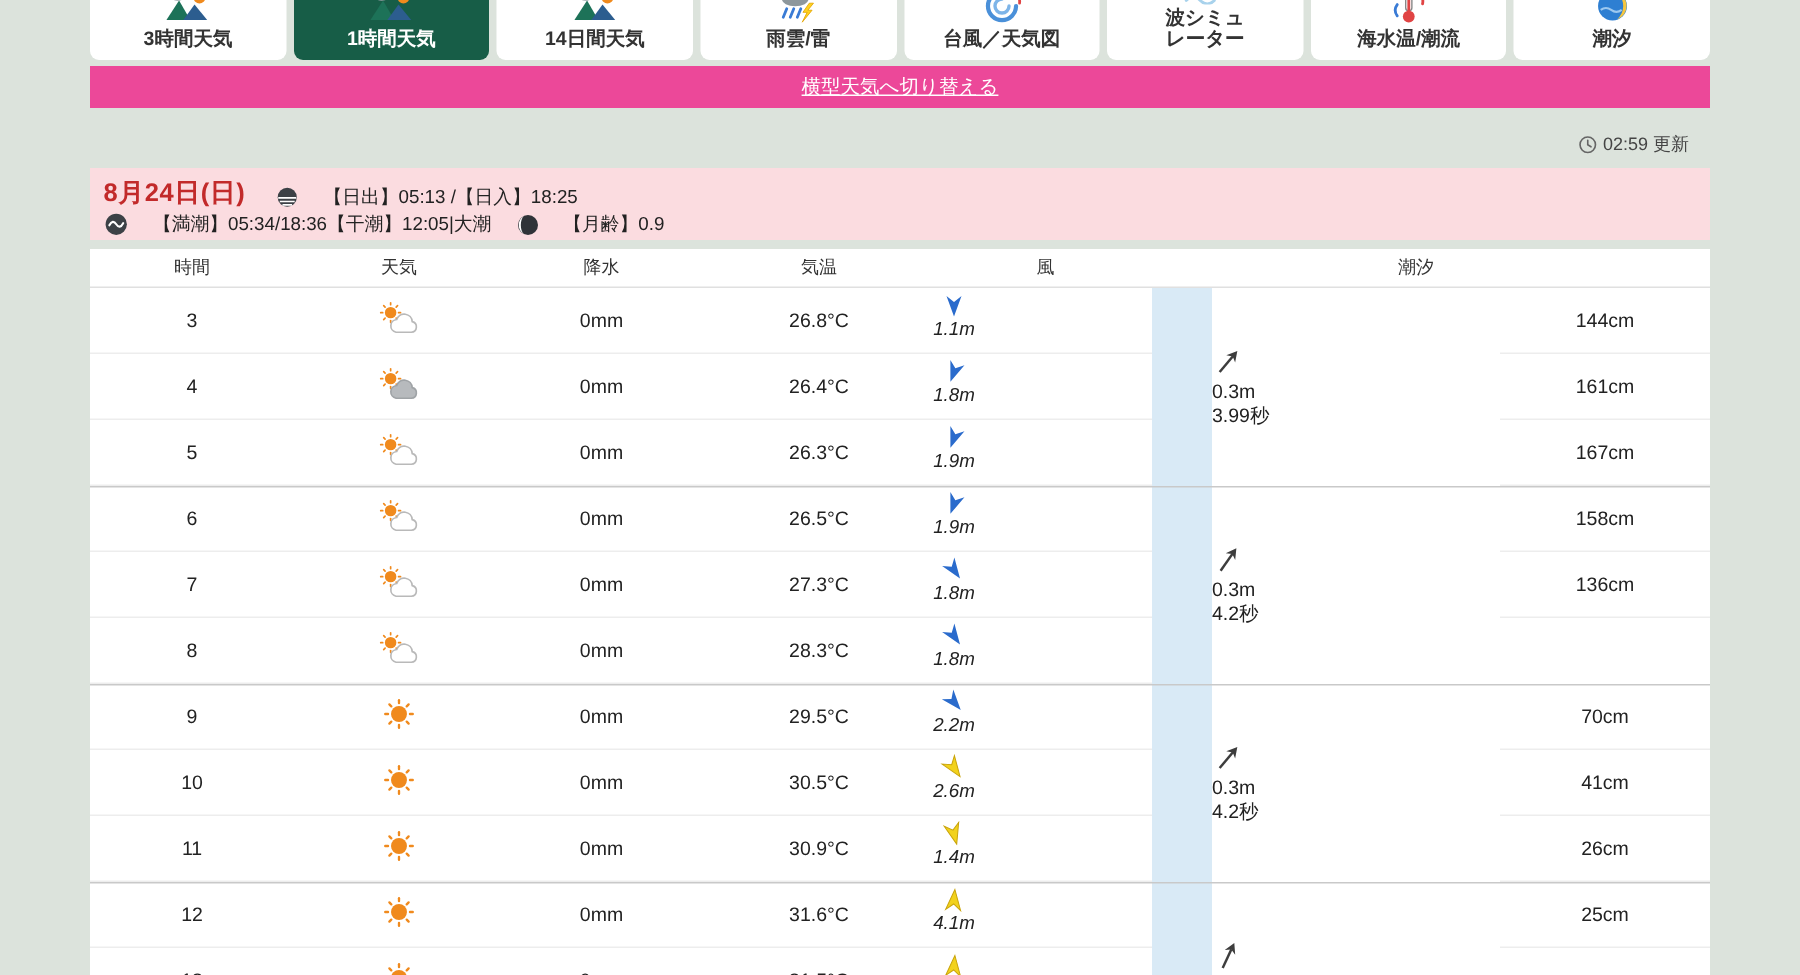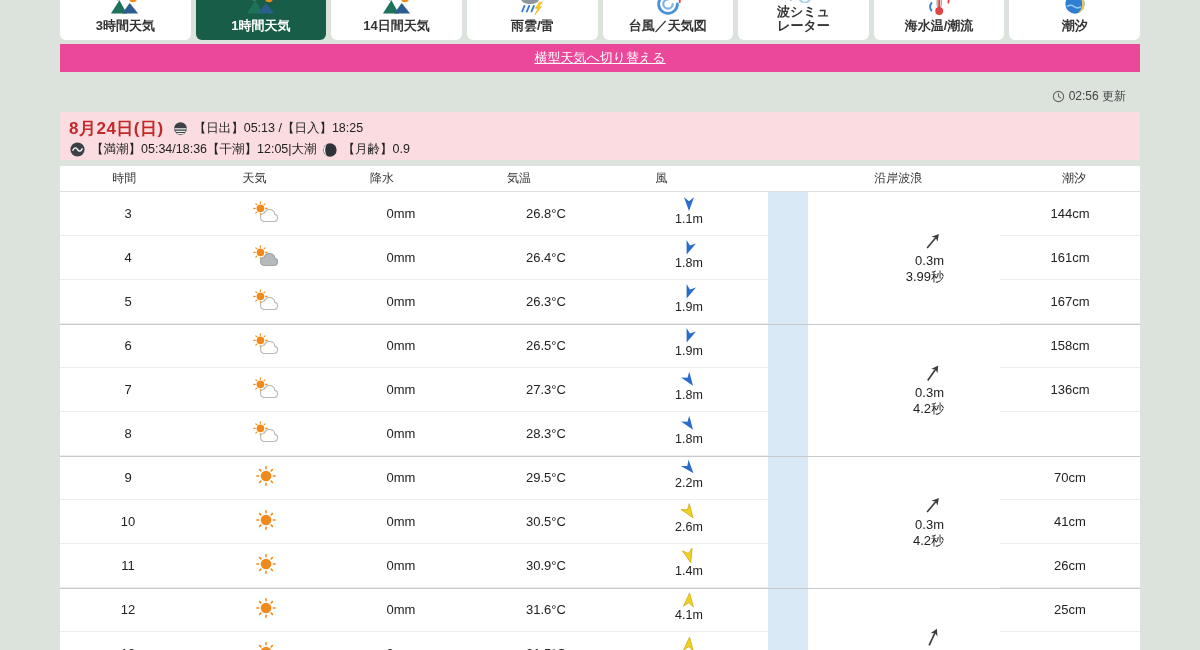--- a/index.html
+++ b/index.html
@@ -17,47 +17,47 @@
   
   .banner{position:absolute;left:60px;top:44px;width:1080px;height:28px;background:#ec4899;
           display:flex;align-items:center;justify-content:center;}
   .blink{color:#fff;font-size:13px;text-decoration:underline;cursor:pointer;}
   
   .update{position:absolute;left:60px;top:88px;width:1080px;box-sizing:border-box;padding-right:14px;
           display:flex;justify-content:flex-end;align-items:center;gap:4px;font-size:12px;color:#444;}
   
   .dateheader{position:absolute;left:60px;top:112px;width:1080px;height:48px;background:#fbdce0;
               box-sizing:border-box;padding:5px 9px 0 9px;}
-  .dline1,.dline2{display:flex;align-items:center;gap:5px;}
+  .dline1,.dline2{display:flex;align-items:flex-end;gap:16px;}
   .dline2{margin-top:1px;}
   .datetext{color:#c22a2a;font-size:17px;font-weight:bold;margin-right:3px;letter-spacing:.5px;}
   .dtext{font-size:12.5px;color:#222;}
   .dicon{display:flex;align-items:center;}
   
   .thead{position:absolute;left:60px;top:166px;width:1080px;height:26px;background:#fff;display:flex;
          box-sizing:border-box;border-bottom:1px solid #e0e0e0;}
   .th{font-size:12px;color:#333;display:flex;align-items:center;justify-content:center;box-sizing:border-box;}
   .th:nth-child(1){width:136px}.th:nth-child(2){width:140px}.th:nth-child(3){width:130px}
   .th:nth-child(4){width:160px}.th:nth-child(5){width:142px}
   .th:nth-child(6){width:292px;padding-left:60px}.th:nth-child(7){width:140px}
   
   .tbody{position:absolute;left:60px;top:192px;width:1080px;height:458px;background:#fff;overflow:hidden;}
   .trow{position:absolute;left:0;width:708px;height:44px;display:flex;box-sizing:border-box;
         border-bottom:1px solid #ededed;}
   .cell{display:flex;align-items:center;justify-content:center;font-size:13px;color:#222;box-sizing:border-box;}
   .c-time{width:136px}.c-wx{width:140px}.c-precip{width:130px}.c-temp{width:160px}
-  .c-wind{width:142px;justify-content:center;align-items:flex-start;padding-top:4px;}
+  .c-wind{width:142px;justify-content:flex-start;align-items:flex-start;padding-top:4px;font-style:italic;}
   .wind-inner{width:52px;margin-left:-16px;display:flex;flex-direction:column;align-items:center;}
   .warrow{display:block;transform-origin:50% 50%;height:16px;}
   .warrow svg{display:block;}
   .wlabel{font-size:12.5px;color:#222;}
   .wxicon{display:block;}
   .strip{position:absolute;left:708px;top:0;width:40px;height:458px;background:#d9eaf6;}
   .wgroup{position:absolute;left:748px;width:192px;height:132px;display:flex;flex-direction:column;
-          align-items:flex-end;box-sizing:border-box;padding-top:38px;padding-right:56px;
+          align-items:flex-start;box-sizing:border-box;padding-top:38px;padding-right:56px;
           font-size:13px;color:#222;}
   .wavearrow{display:block;transform-origin:50% 50%;height:22px;}
   .wheight{margin-top:1px;}
   .tide{position:absolute;left:940px;width:140px;height:44px;display:flex;align-items:center;
         justify-content:center;font-size:13px;color:#222;box-sizing:border-box;border-bottom:1px solid #ededed;}
   .gline{position:absolute;left:0;width:1080px;height:0;border-top:1px solid #c9c9c9;}
 </style>
 </head>
 <body>
 
@@ -163,21 +163,21 @@
     <a class="blink">横型天気へ切り替える</a>
   </div>
 
   <div class="update">
     <span class="dicon">
         <svg width="13" height="13" viewBox="0 0 24 24">
           <circle cx="12" cy="12" r="9.5" fill="none" stroke="#666" stroke-width="2"></circle>
           <path d="M12 6.5 V12 l4 2.5" fill="none" stroke="#666" stroke-width="2" stroke-linecap="round"></path>
         </svg>
       </span>
-    <span>02:56 更新</span>
+    <span>02:59 更新</span>
   </div>
 
   <div class="dateheader">
     <div class="dline1">
       <span class="datetext">8月24日(日)</span>
       <span class="dicon">
           <svg width="17" height="17" viewBox="0 0 24 24">
             <circle cx="12" cy="12" r="9" fill="#3c4146"></circle>
             <g stroke="#fff" stroke-width="1.6">
               <line x1="3.5" y1="12.5" x2="20.5" y2="12.5"></line>
@@ -205,21 +205,20 @@
       <span class="dtext">【月齢】0.9</span>
     </div>
   </div>
 
   <div class="thead">
       <div class="th">時間</div>
       <div class="th">天気</div>
       <div class="th">降水</div>
       <div class="th">気温</div>
       <div class="th">風</div>
-      <div class="th">沿岸波浪</div>
       <div class="th">潮汐</div>
     </div>
   <div class="tbody">
       <div class="strip"></div>
       <div class="trow" style="top: 0px;">
         <div class="cell c-time">3</div>
         <div class="cell c-wx">
           <span class="wxicon"><svg width="30" height="24" viewBox="0 0 30 24">
               <g transform="translate(1.5,0.5) scale(0.66)">
                 <g stroke="#f08a1d" stroke-width="1.7" stroke-linecap="round">

